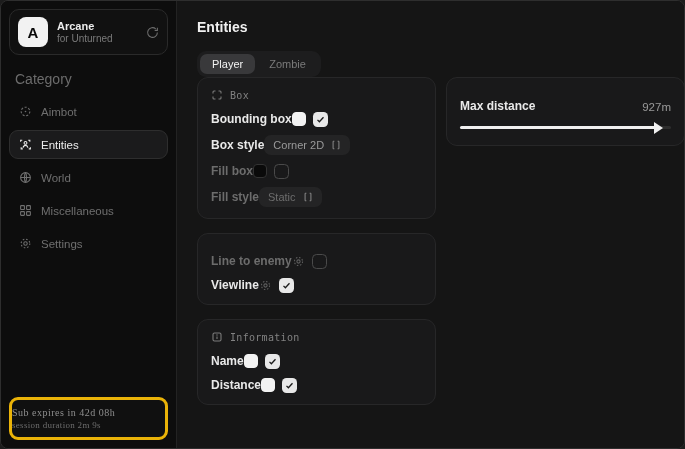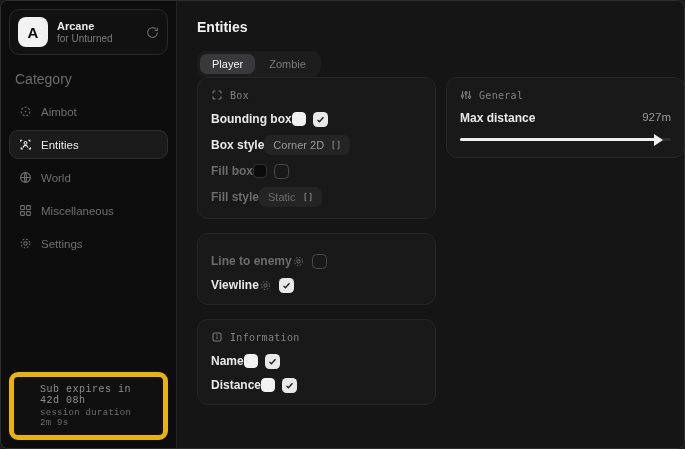--- a/index.html
+++ b/index.html
@@ -28,22 +28,22 @@
   .category-label { color:#6c6c6c; font-size:14px; margin:16px 6px 10px 6px; }
   .nav { display:flex; flex-direction:column; gap:4px; }
   .nav-item {
     display:flex; align-items:center; gap:9px; padding:7px 9px; border-radius:9px;
     color:#6f6f6f; font-size:11.5px; border:1px solid transparent; cursor:pointer;
   }
   .nav-item .nicon { display:flex; align-items:center; color:inherit; }
   .nav-item.active { background:#1b1b1c; border-color:#2e2e2e; color:#ececec; }
   .sidebar-footer {
     position:absolute; left:8px; right:8px; bottom:8px;
-    border:5px solid #eab308; border-radius:9px; background:#101010; padding:7px 26px;
-    font-family:Liberation Mono, monospace;
+    border:3px solid #eab308; border-radius:9px; background:#101010; padding:7px 0;
+    font-family:Liberation Serif, serif;
   }
   .foot-line1 { color:#8f8f8f; font-size:10px; letter-spacing:0.5px; margin-bottom:2px; }
   .foot-line2 { color:#6d6d6d; font-size:9px; letter-spacing:0.3px; }
   
   .main { flex:1; background:#151515; padding:18px 14px 14px 20px; }
   .page-title { color:#f0f0f0; font-size:14px; font-weight:bold; margin-bottom:16px; }
   .tabs { display:inline-flex; background:#1d1d1e; border-radius:9px; padding:3px; gap:2px; margin-bottom:0; }
   .tab { color:#7a7a7a; font-size:11px; padding:4px 12px; border-radius:7px; cursor:pointer; }
   .tab.active { background:#39393b; color:#f2f2f2; }
   .columns { display:flex; gap:10px; align-items:flex-start; }
@@ -69,21 +69,21 @@
   .checkbox.checked { background:#e8e8e8; }
   .checkbox.unchecked { background:transparent; border:1.5px solid #4a4a4a; }
   .gear { color:#5f5f5f; display:flex; align-items:center; }
   .dropdown {
     display:flex; align-items:center; gap:7px; background:#242425; border-radius:7px;
     padding:4px 9px; color:#9a9a9a; font-size:11px; cursor:pointer;
   }
   .row.dim .dropdown { color:#6d6d6d; }
   .dd-icon { display:flex; align-items:center; color:#8a8a8a; }
   
-  .slider-row { display:flex; align-items:flex-start; justify-content:space-between; margin-top:10px; }
+  .slider-row { display:flex; align-items:flex-end; justify-content:space-between; margin-top:10px; }
   .slider-value { color:#9a9a9a; font-size:11.5px; }
   .slider { position:relative; height:14px; margin-top:7px; cursor:pointer; }
   .slider-track { position:absolute; top:6px; left:0; right:0; height:3px; border-radius:2px; background:#2d2d2d; }
   .slider-fill { position:absolute; top:6px; left:0; height:3px; border-radius:2px; background:#f0f0f0; }
   .slider-thumb {
     position:absolute; top:1.5px; width:0; height:0; margin-left:-2px;
     border-top:6px solid transparent; border-bottom:6px solid transparent; border-left:9px solid #f0f0f0;
   }
   
   .bg-corner { position:fixed; left:0; bottom:0; width:14px; height:10px; background:#4ea33c; z-index:-1; }
@@ -305,31 +305,20 @@
                   </svg>
               </span>
             </span>
           </div>
         </div>
       </div>
 
       <div class="col">
 
         <div class="card">
-          <div class="card-header">
-            <span class="hicon">
-              <svg width="12" height="12" viewBox="0 0 24 24" fill="none" stroke="currentColor" stroke-width="2.2">
-                <path d="M5 4v16M12 4v16M19 4v16"></path>
-                <circle cx="5" cy="14" r="2.2" fill="#19191a"></circle>
-                  <circle cx="12" cy="8" r="2.2" fill="#19191a"></circle>
-                  <circle cx="19" cy="16" r="2.2" fill="#19191a"></circle>
-              </svg>
-            </span>
-            <span>General</span>
-          </div>
 
           <div class="slider-row">
             <span class="row-label">Max distance</span>
             <span class="slider-value">927m</span>
           </div>
           <div class="slider">
             <div class="slider-track"></div>
             <div class="slider-fill" id="slider-fill" style="width: 93%;"></div>
             <div class="slider-thumb" id="slider-thumb" style="left: 93%;"></div>
           </div>

